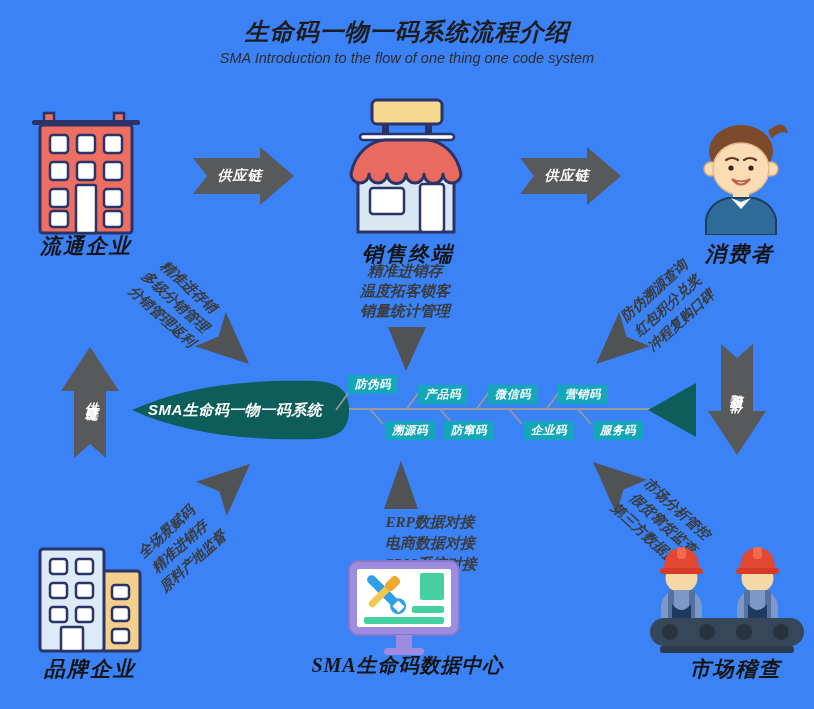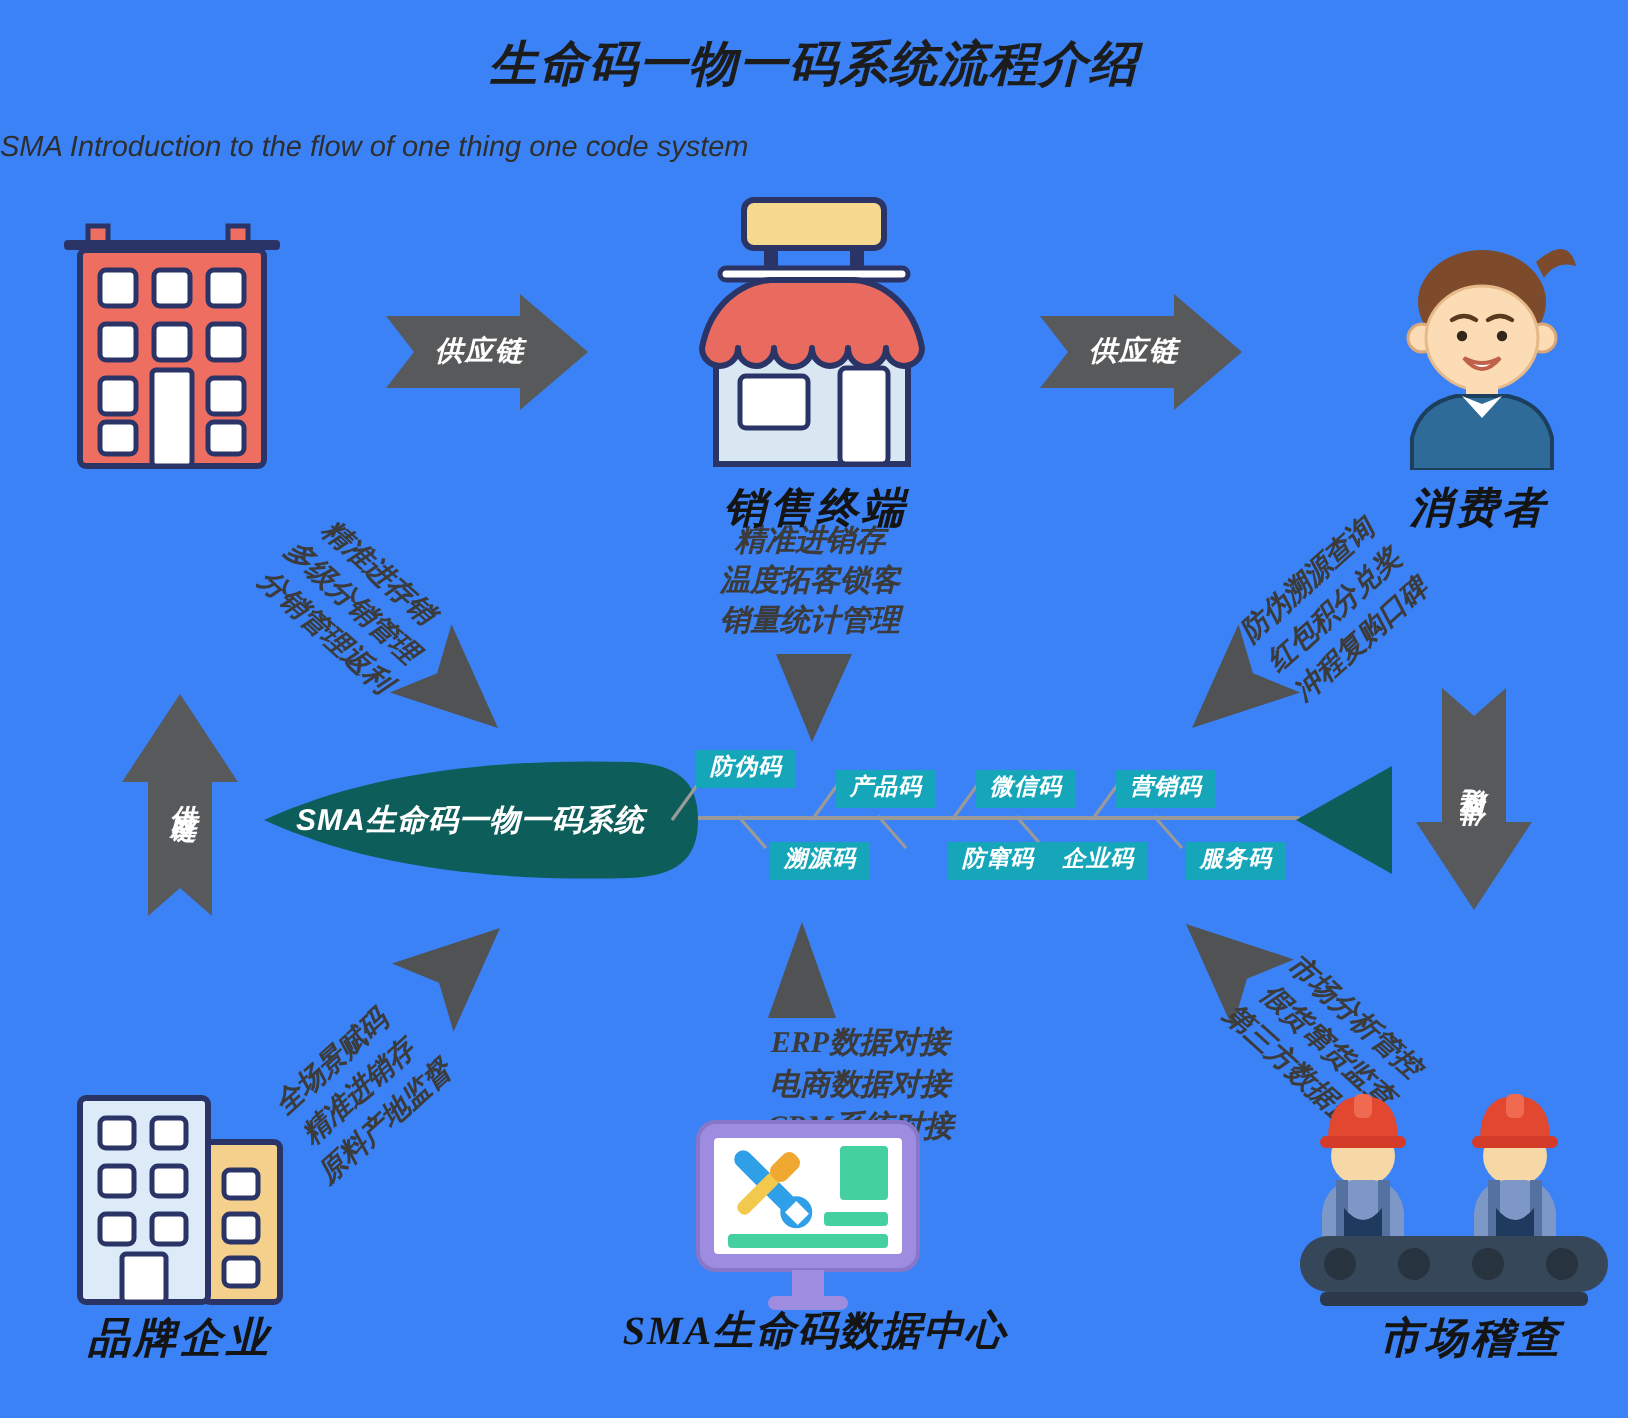--- a/index.html
+++ b/index.html
@@ -1,21 +1,21 @@
 <!DOCTYPE html>
 <html><head>
 <meta charset="utf-8">
 <style>
   html,body{margin:0;padding:0;background:#ededed;}
   .stage{position:relative;width:814px;height:709px;background:#3b82f6;overflow:hidden;
          font-family:"Liberation Sans",sans-serif;font-style:italic;}
   .abs{position:absolute;}
   .title{width:814px;text-align:center;top:16px;left:0;font-size:24px;font-weight:bold;
          color:#1c1c1c;letter-spacing:1px;}
-  .subtitle{width:814px;text-align:left;top:66px;left:0;font-size:14.5px;color:#2e2e2e;}
+  .subtitle{width:814px;text-align:center;top:50px;left:0;font-size:14.5px;color:#2e2e2e;}
   .node-label{font-family:"Liberation Serif","DejaVu Serif",serif;font-weight:bold;
               font-size:21px;color:#141414;text-align:center;letter-spacing:2px;}
   .ann{font-family:"Liberation Serif","DejaVu Serif",serif;font-weight:bold;
        font-size:15px;color:#3b3b3b;line-height:20px;text-align:center;white-space:nowrap;}
   .ann.rot{transform-origin:center center;}
   .arrow-text{color:#fff;font-weight:bold;font-size:14px;text-align:center;
               font-family:"Liberation Sans",sans-serif;letter-spacing:1px;}
   .v-text{writing-mode:vertical-rl;text-orientation:upright;color:#fff;font-weight:bold;
           font-size:13px;letter-spacing:3px;font-family:"Liberation Sans",sans-serif;}
   .fish-label{color:#ffffff;font-weight:bold;font-size:15px;
@@ -73,21 +73,21 @@
   <div class="abs v-text" style="left:729px;top:362px;height:62px;transform:rotate(180deg)">供应链</div>
 
   <div class="abs fish-label" style="left:148px;top:401px;width:200px">SMA生命码一物一码系统</div>
 
   <div class="badge" style="left:348px;top:375px">防伪码</div>
   <div class="badge" style="left:418px;top:385px">产品码</div>
   <div class="badge" style="left:488px;top:385px">微信码</div>
   <div class="badge" style="left:558px;top:385px">营销码</div>
 
   <div class="badge" style="left:385px;top:421px">溯源码</div>
-  <div class="badge" style="left:474px;top:421px">防窜码</div>
+  <div class="badge" style="left:444px;top:421px">防窜码</div>
   <div class="badge" style="left:524px;top:421px">企业码</div>
   <div class="badge" style="left:593px;top:421px">服务码</div>
 
   <div class="abs ann" style="left:320px;top:261px;width:170px">
     <div>精准进销存</div>
     <div>温度拓客锁客</div>
     <div>销量统计管理</div>
   </div>
 
   <div class="abs ann rot" style="left:110px;top:272px;width:130px;font-size:14px;transform:rotate(42deg)">
@@ -131,20 +131,21 @@
         <rect x="47" y="57" width="18" height="18" rx="3"></rect>
         <rect x="74" y="57" width="18" height="18" rx="3"></rect>
         <rect x="20" y="84" width="18" height="18" rx="3"></rect>
         <rect x="74" y="84" width="18" height="18" rx="3"></rect>
         <rect x="20" y="106" width="18" height="16" rx="3"></rect>
         <rect x="74" y="106" width="18" height="16" rx="3"></rect>
         <rect x="46" y="80" width="20" height="48" rx="2"></rect>
       </g>
     </svg>
   </div>
+  <div class="abs node-label" style="left:16px;top:232px;width:140px">流通企业</div>
 
   <div class="abs" style="left:322px;top:92px">
     <svg width="168" height="152" viewBox="0 0 168 152">
       <rect x="50" y="8" width="70" height="24" rx="5" fill="#f7d88f" stroke="#2b3467" stroke-width="3"></rect>
       <rect x="60" y="32" width="7" height="12" fill="#2b3467"></rect>
       <rect x="103" y="32" width="7" height="12" fill="#2b3467"></rect>
       <rect x="38" y="42" width="94" height="6" rx="3" fill="#ffffff" stroke="#2b3467" stroke-width="2.5"></rect>
       <rect x="36" y="80" width="96" height="60" fill="#d9e7f3" stroke="#2b3467" stroke-width="3"></rect>
       <path d="M29,82 C33,60 49,49 63,48 L105,48 C119,49 135,60 139,82
                a9,9 0 0 1 -18,0 a9,9 0 0 1 -19,0 a9,9 0 0 1 -18,0

